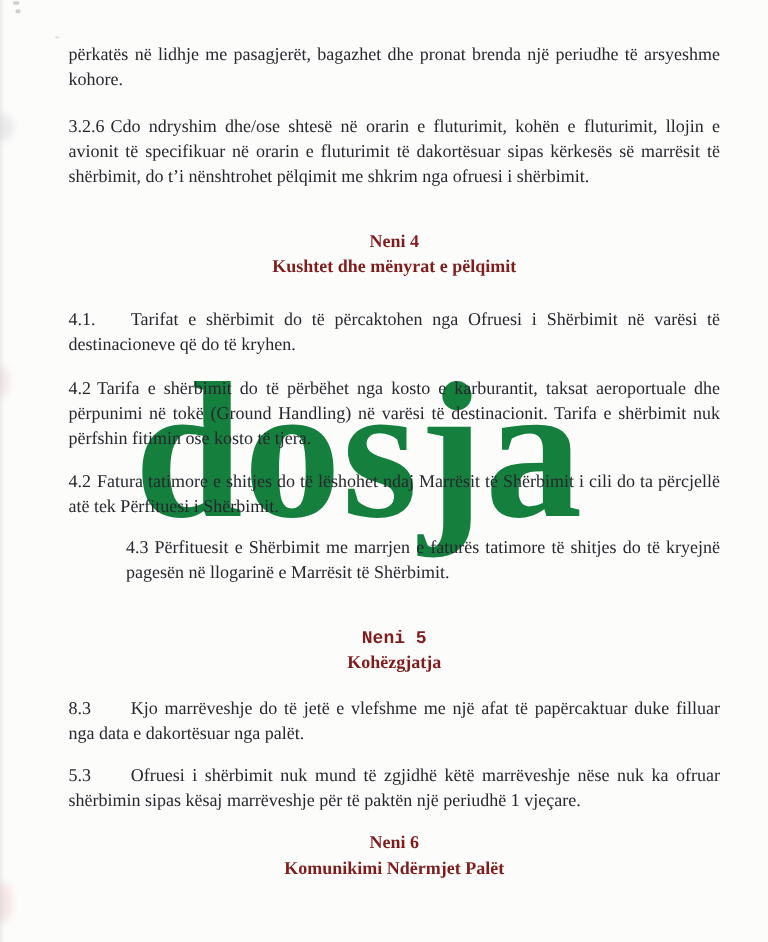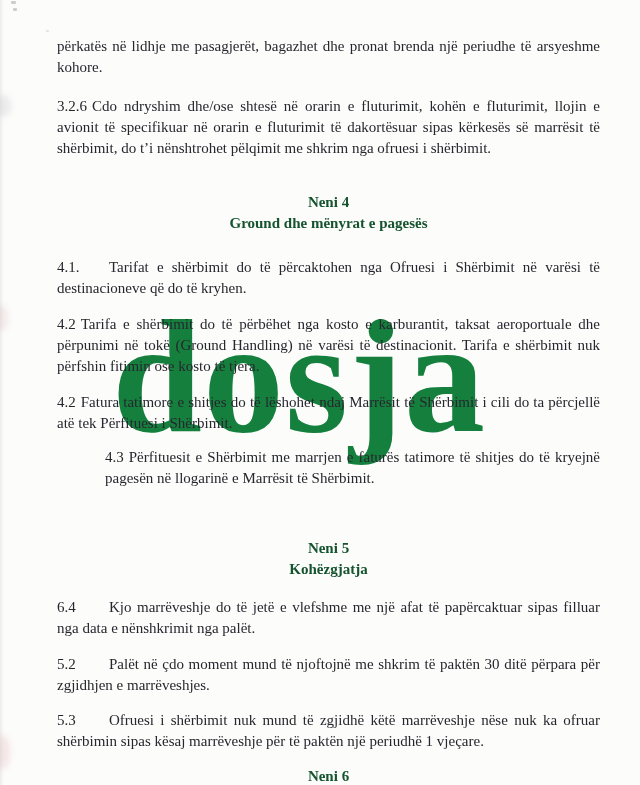--- a/index.html
+++ b/index.html
@@ -42,21 +42,21 @@
     font-size: 15px;
     line-height: 21px;
     color: #26262e;
     text-align: justify;
   }
   .p { margin: 0; }
   .h {
     margin: 0;
     text-align: center;
     font-weight: bold;
-    color: #14532d;
+    color: #7f1d1d;
   }
   .num { font-style: normal; }
   .num.tab { display: inline-block; min-width: 52px; }
   .num.inl { margin-right: 5px; }
 </style>
 </head>
 <body>
 
 <div class="page">
 
@@ -74,48 +74,45 @@
 
     <p class="p">
       <span>përkatës në lidhje me pasagjerët, bagazhet dhe pronat brenda një periudhe të arsyeshme kohore.</span>
     </p>
 
     <p class="p" style="margin-top:18px;">
       <span class="num inl">3.2.6</span><span>Cdo ndryshim dhe/ose shtesë në orarin e fluturimit, kohën e fluturimit, llojin e avionit të specifikuar në orarin e fluturimit të dakortësuar sipas kërkesës së marrësit të shërbimit, do t’i nënshtrohet pëlqimit me shkrim nga ofruesi i shërbimit.</span>
     </p>
 
     <div class="h" style="margin-top:33px;">Neni 4</div>
-    <div class="h">Ground dhe mënyrat e pagesës</div>
+    <div class="h">Kushtet dhe mënyrat e pëlqimit</div>
 
     <p class="p" style="margin-top:23px;">
       <span class="num tab">4.1.</span><span>Tarifat e shërbimit do të përcaktohen nga Ofruesi i Shërbimit në varësi të destinacioneve që do të kryhen.</span>
     </p>
 
     <p class="p" style="margin-top:15px;">
       <span class="num inl">4.2</span><span>Tarifa e shërbimit do të përbëhet nga kosto e karburantit, taksat aeroportuale dhe përpunimi në tokë (Ground Handling) në varësi të destinacionit. Tarifa e shërbimit nuk përfshin fitimin ose kosto të tjera.</span>
     </p>
 
     <p class="p" style="margin-top:15px;">
       <span class="num inl">4.2</span><span>Fatura tatimore e shitjes do të lëshohet ndaj Marrësit të Shërbimit i cili do ta përcjellë atë tek Përfituesi i Shërbimit.</span>
     </p>
 
     <p class="p" style="margin-top:13px;margin-left:48px;">
       <span class="num inl">4.3</span><span>Përfituesit e Shërbimit me marrjen e faturës tatimore të shitjes do të kryejnë pagesën në llogarinë e Marrësit të Shërbimit.</span>
     </p>
 
-    <div class="h" style="margin-top:49px;">Neni 5</div>
+    <div class="h" style="margin-top:33px;font-family:Liberation Mono, monospace;">Neni 5</div>
     <div class="h">Kohëzgjatja</div>
 
     <p class="p" style="margin-top:17px;">
-      <span class="num tab">6.4</span><span>Kjo marrëveshje do të jetë e vlefshme me një afat të papërcaktuar sipas filluar nga data e nënshkrimit nga palët.</span>
+      <span class="num tab">8.3</span><span>Kjo marrëveshje do të jetë e vlefshme me një afat të papërcaktuar duke filluar nga data e dakortësuar nga palët.</span>
     </p>
 
-    <p class="p" style="margin-top:15px;">
-      <span class="num tab">5.2</span><span>Palët në çdo moment mund të njoftojnë me shkrim të paktën 30 ditë përpara për zgjidhjen e marrëveshjes.</span>
-    </p>
 
     <p class="p" style="margin-top:14px;">
       <span class="num tab">5.3</span><span>Ofruesi i shërbimit nuk mund të zgjidhë këtë marrëveshje nëse nuk ka ofruar shërbimin sipas kësaj marrëveshje për të paktën një periudhë 1 vjeçare.</span>
     </p>
 
     <div class="h" style="margin-top:14px;">Neni 6</div>
     <div class="h">Komunikimi Ndërmjet Palët</div>
 
   </div>
 </div>

